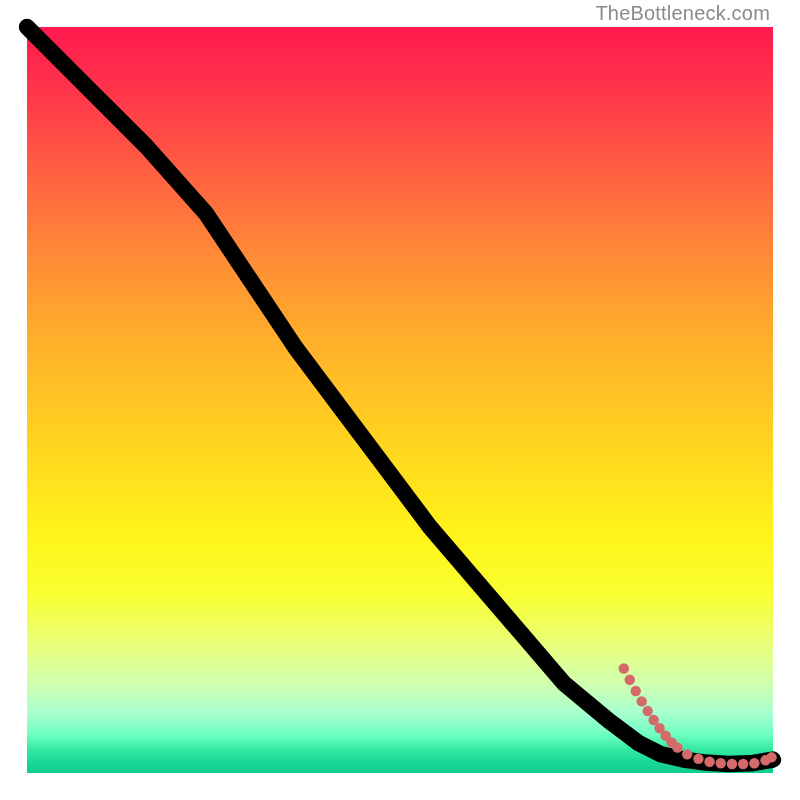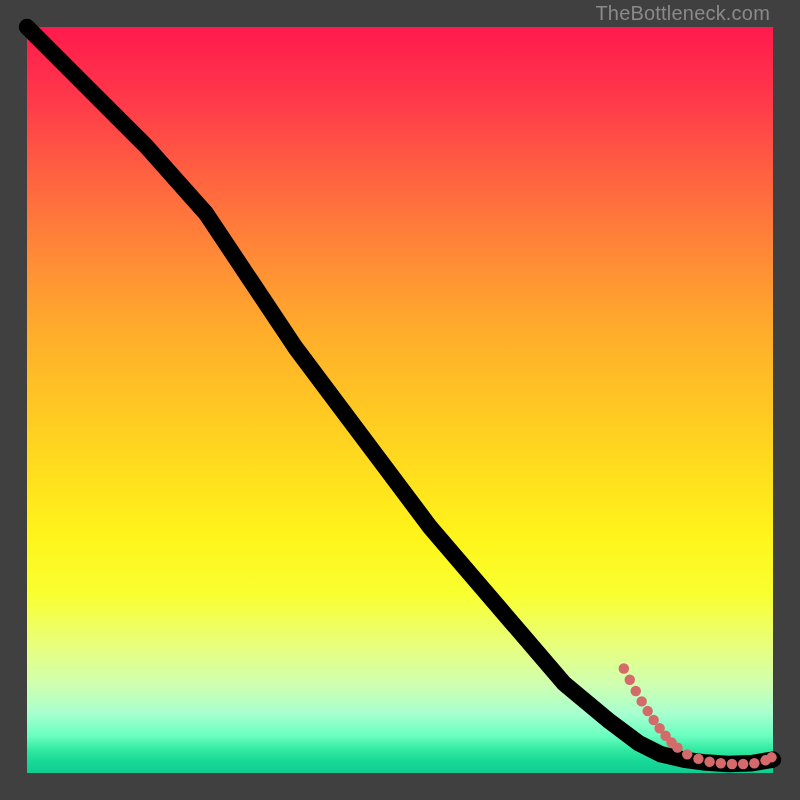--- a/index.html
+++ b/index.html
@@ -8,21 +8,21 @@
     width: 800px;
     height: 800px;
     background: #000;
     font-family: Arial, Helvetica, sans-serif;
     overflow: hidden;
   }
   .frame {
     position: relative;
     width: 800px;
     height: 800px;
-    background: #404040;
+    background: #ffffff;
   }
   .plot-area {
     position: absolute;
     left: 27px;
     top: 27px;
     width: 746px;
     height: 746px;
     
     background: linear-gradient(
       to bottom,

